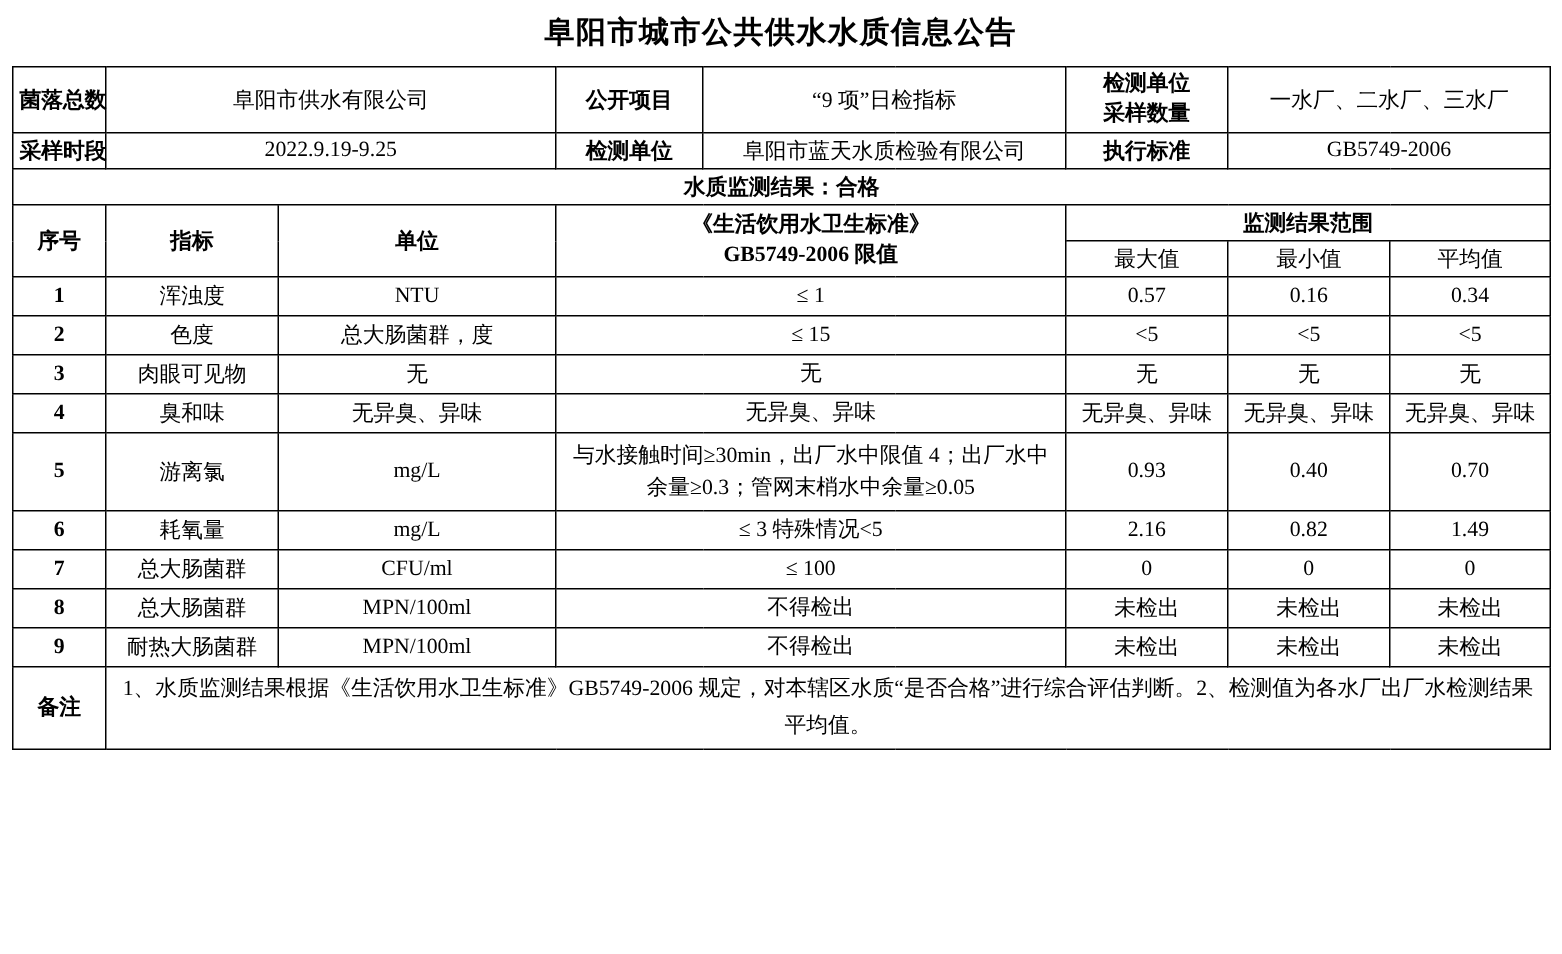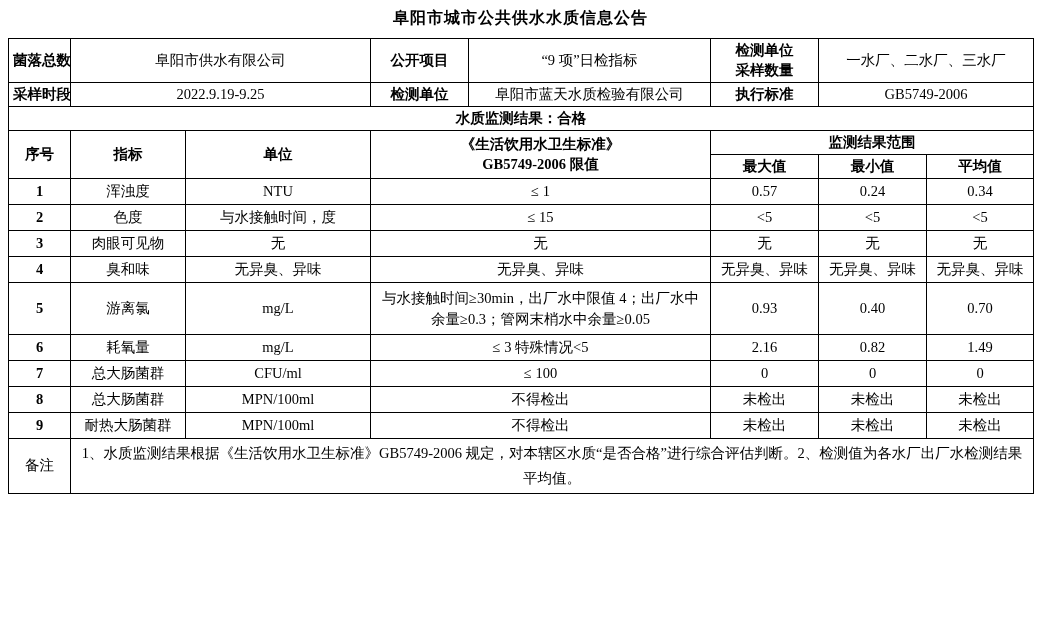--- a/index.html
+++ b/index.html
@@ -16,21 +16,21 @@
   }
   .page {
     position: relative;
     width: 1041px;
     height: 636px;
     box-sizing: border-box;
     padding: 0 8px;
   }
   .title {
     text-align: center;
-    font-size: 16px;
+    font-size: 20px;
     font-weight: bold;
     letter-spacing: 1px;
     padding: 8px 0 9px 0;
     font-family: "Liberation Sans", "DejaVu Sans", sans-serif;
   }
   table.main {
     width: 1025px;
     border-collapse: collapse;
     table-layout: fixed;
     margin: 0 auto;
@@ -50,21 +50,21 @@
   }
   .val-left {
     text-align: left;
     padding-left: 8px;
   }
   .hdr {
     font-weight: bold;
     font-size: 15.5px;
   }
   .hdr-small {
-    font-weight: bold;
+    font-weight: normal;
     font-size: 15px;
     margin-left: 20px;
   }
   .result-row td {
     font-weight: bold;
     font-size: 15.5px;
     padding: 4px 0;
   }
   .idx {
     font-weight: bold;
@@ -81,21 +81,21 @@
     line-height: 1.45;
   }
   .note-cell {
     text-align: left;
     font-size: 15px;
     line-height: 1.7;
     padding: 6px 8px 8px 10px;
     margin-top: 12px;
   }
   .note-label {
-    font-weight: normal;
+    font-weight: bold;
     font-size: 16px;
   }
 </style>
 </head>
 <body>
 
 <div class="page">
 
   <div class="title">阜阳市城市公共供水水质信息公告</div>
 
@@ -154,27 +154,27 @@
         <td class="hdr-small">最小值</td>
         <td class="hdr-small">平均值</td>
       </tr>
 
       <tr class="row-cell">
         <td class="idx">1</td>
         <td class="val-left">浑浊度</td>
         <td>NTU</td>
         <td class="std-cell" colspan="3">≤ 1</td>
         <td>0.57</td>
-        <td>0.24</td>
+        <td>0.16</td>
         <td>0.34</td>
       </tr>
       <tr class="row-cell">
         <td class="idx">2</td>
         <td class="val-left">色度</td>
-        <td>与水接触时间，度</td>
+        <td>总大肠菌群，度</td>
         <td class="std-cell" colspan="3">≤ 15</td>
         <td>&lt;5</td>
         <td>&lt;5</td>
         <td>&lt;5</td>
       </tr>
       <tr class="row-cell">
         <td class="idx">3</td>
         <td class="val-left">肉眼可见物</td>
         <td>无</td>
         <td class="std-cell" colspan="3">无</td>

